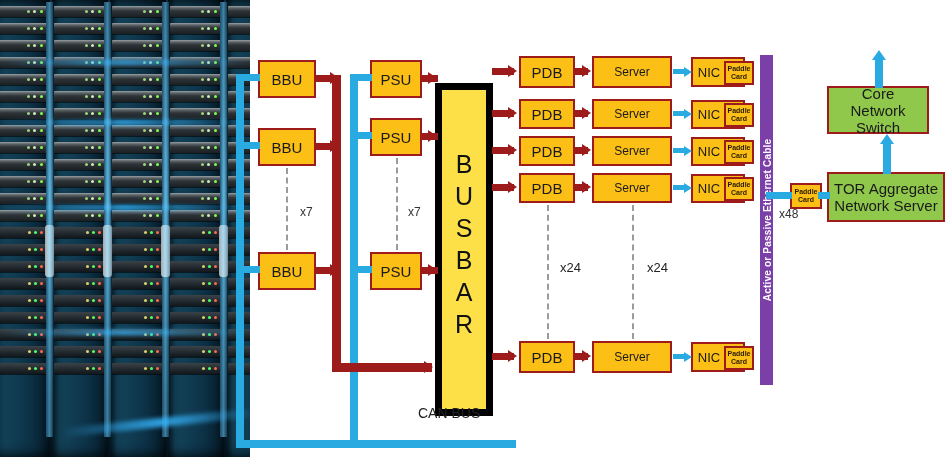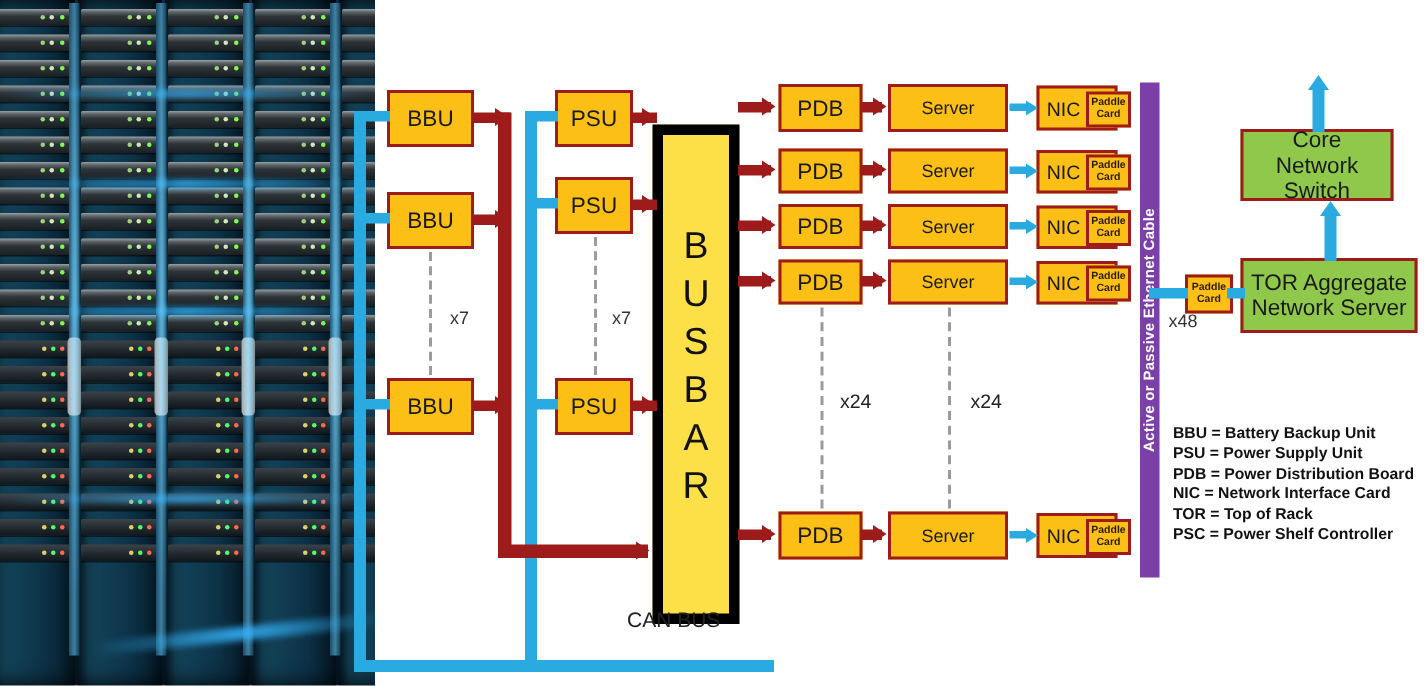--- a/index.html
+++ b/index.html
@@ -340,28 +340,20 @@
     <span>TOR Aggregate Network Server</span>
   </div>
 
   <div class="box green lbl-md" style="left:827px;top:86px;width:102px;height:48px;padding:0 4px;line-height:17px;">
     <span>Core Network Switch</span>
   </div>
 
 
   <div class="note-lg" style="left:418px;top:405px;font-size:14px;">CAN BUS</div>
 
-  <div id="legend">
-    <div>BBU = Battery Backup Unit</div>
-    <div>PSU = Power Supply Unit</div>
-    <div>PDB = Power Distribution Board</div>
-    <div>NIC = Network Interface Card</div>
-    <div>TOR = Top of Rack</div>
-    <div>PSC = Power Shelf Controller</div>
-  </div>
 
   <div class="dt" style="left:236px;top:440px;width:280px;height:8px;"></div>
   <div class="dt" style="left:236px;top:74px;width:8px;height:372px;"></div>
   <div class="dt" style="left:350px;top:74px;width:8px;height:372px;"></div>
 
   <div class="dt" style="left:240px;top:74px;width:20px;height:7px;"></div>
   <div class="dt" style="left:240px;top:142px;width:20px;height:7px;"></div>
   <div class="dt" style="left:240px;top:266px;width:20px;height:7px;"></div>
 
   <div class="dt" style="left:354px;top:74px;width:18px;height:7px;"></div>

